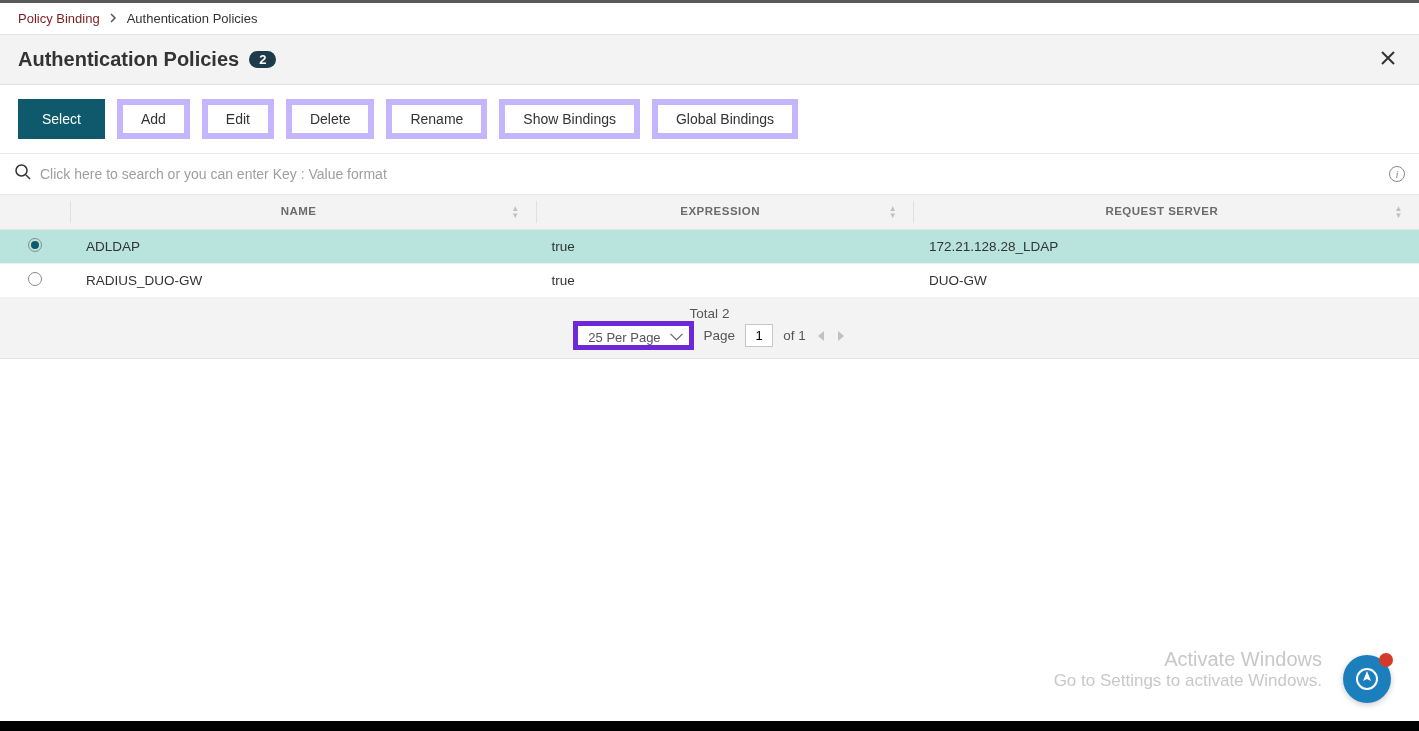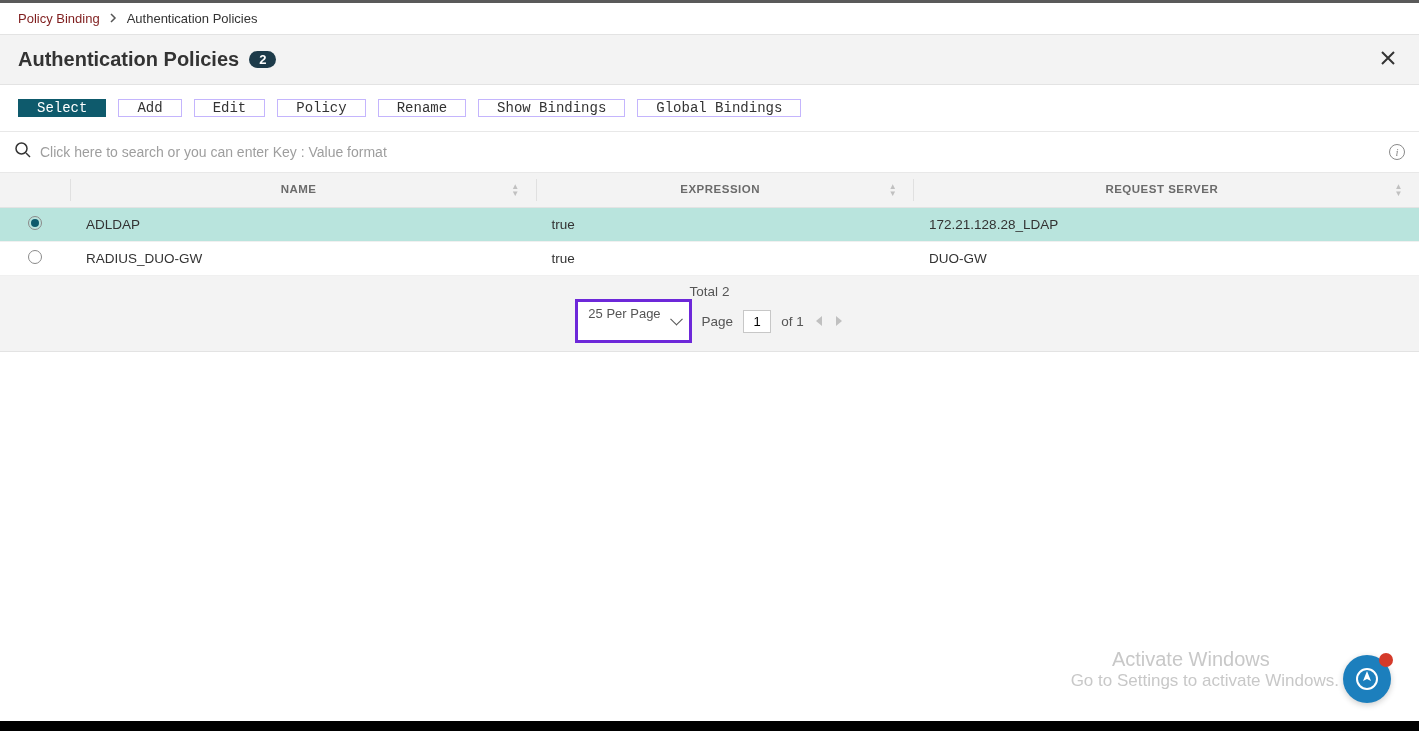--- a/index.html
+++ b/index.html
@@ -12,21 +12,21 @@
   .breadcrumb .current { color: #333; }
 
   
   .titlebar { background: #f3f3f3; border-top: 1px solid #e3e3e3; border-bottom: 1px solid #e3e3e3; padding: 10px 18px; display: flex; align-items: center; justify-content: space-between; }
   .titlebar h1 { font-size: 20px; font-weight: 600; color: #333; display: flex; align-items: center; gap: 10px;}
   .count-badge { background: #1d3b4a; color: #fff; font-size: 13px; border-radius: 10px; padding: 1px 10px; font-weight: 600;}
   .close-x { font-size: 18px; color: #333; cursor: pointer; padding: 4px 6px;}
 
   
   .toolbar { display: flex; gap: 12px; padding: 14px 18px; border-bottom: 1px solid #e8e8e8;}
-  .btn { background: #fff; border: 1px solid #c4b5fd; color: #333; padding: 0 18px; font-size: 14px; cursor: pointer; font-family: Liberation Mono, monospace; }
+  .btn { background: #fff; border: 6px solid #c4b5fd; color: #333; padding: 6px 18px; font-size: 14px; cursor: pointer; }
   .btn.primary { background: #0e5a6c; border-color: #0e5a6c; color: #fff; }
 
   
   .searchrow { display: flex; align-items: center; padding: 6px 14px; border-bottom: 1px solid #e8e8e8; }
   .searchrow .mag { color: #333; }
   .searchrow input { flex: 1; border: none; outline: none; font-size: 14px; padding: 6px 8px; color: #333; }
   .searchrow input::placeholder { color: #9e9e9e; }
   .info-icon { color: #8a8a8a; border: 1.5px solid #8a8a8a; border-radius: 50%; width: 16px; height: 16px; display: inline-flex; align-items: center; justify-content: center; font-size: 11px; font-style: italic; font-family: Georgia, serif; cursor: pointer;}
 
   
@@ -36,28 +36,28 @@
   .sort-arrows { float:right; color:#c0c0c0; line-height:7px; font-size:8px; display:inline-flex; flex-direction:column; }
   .tbl td { padding: 8px 16px; font-size: 13.5px; color: #333; border-bottom: 1px solid #f0f0f0; }
   .tbl tr.selected td { background: #b9e4dd; }
   .radio-cell { width: 70px; text-align: center; }
   .radio { width: 14px; height: 14px; border: 1.5px solid #8a8a8a; border-radius: 50%; display: inline-block; position: relative; cursor:pointer;}
   .radio.on::after { content:""; position:absolute; inset:2px; background:#0e5a6c; border-radius:50%; }
 
   
   .tfoot { background: #f3f3f3; display: flex; align-items: center; justify-content: space-between; padding: 8px 14px; font-size: 13.5px; color: #555; border-bottom: 1px solid #e3e3e3; flex-direction: column;}
   .pager { display:flex; align-items:center; gap:10px; }
-  .perpage { background:#fff; border:3px solid #6d28d9; padding:4px 28px 19px 10px; font-size:13px; position:relative; cursor:pointer;}
+  .perpage { background:#fff; border:5px solid #6d28d9; padding:4px 28px 0 10px; font-size:13px; position:relative; cursor:pointer;}
   .perpage::after { content:""; position:absolute; right:8px; top:50%; width:8px; height:8px; border-right:1.5px solid #555; border-bottom:1.5px solid #555; transform: translateY(-70%) rotate(45deg); }
   .pagebox { width:28px; border:1px solid #c7c7c7; text-align:center; padding:3px 0; font-size:13px;}
   .pagenav { color:#c0c0c0; cursor:pointer; }
   .pagenav svg { display:block; }
 
   
-  .watermark { position:absolute; right:80px; bottom:40px; color:#c8c8c8; text-align:center;}
+  .watermark { position:absolute; right:97px; bottom:40px; color:#c8c8c8; text-align:right;}
   .watermark .t1 { font-size:20px; }
   .watermark .t2 { font-size:17px;margin-left:28px; }
 
   
   .fab { position:absolute; right:28px; bottom:28px; width:48px; height:48px; border-radius:50%; background:#1c7fbd; display:flex; align-items:center; justify-content:center; cursor:pointer; box-shadow:0 2px 6px rgba(0,0,0,0.2);}
   .fab-dot { position:absolute; top:-2px; right:-2px; width:14px; height:14px; background:#d43a2a; border-radius:50%; }
 
   .bottom-bar { position:absolute; left:0; right:0; bottom:0; height:10px; background:#000;}
 </style>
 </head>
@@ -82,21 +82,21 @@
     <svg width="14" height="14" viewBox="0 0 14 14">
         <path d="M1 1 L13 13 M13 1 L1 13" stroke="#333" stroke-width="2"></path>
       </svg>
   </span>
 </div>
 
 <div class="toolbar">
   <button class="btn primary">Select</button>
   <button class="btn">Add</button>
   <button class="btn">Edit</button>
-  <button class="btn">Policy</button>
+  <button class="btn">Delete</button>
   <button class="btn">Rename</button>
   <button class="btn">Show Bindings</button>
   <button class="btn">Global Bindings</button>
 </div>
 
 <div class="searchrow">
   <span class="mag">
     <svg width="18" height="18" viewBox="0 0 18 18">
         <circle cx="7.5" cy="7.5" r="5.5" stroke="#333" stroke-width="1.5" fill="none"></circle>
         <line x1="12" y1="12" x2="16" y2="16" stroke="#333" stroke-width="1.5"></line>

